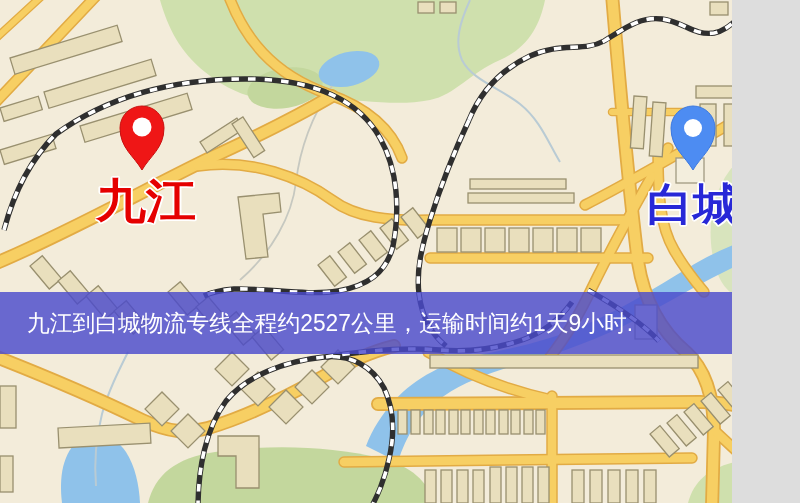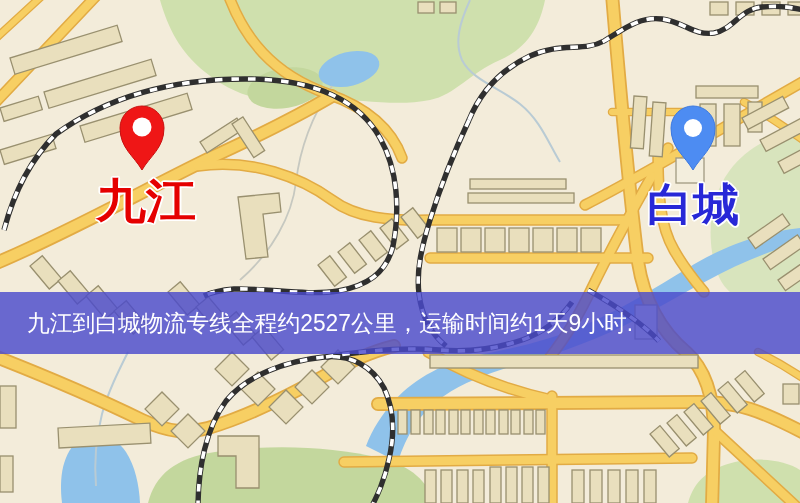--- a/index.html
+++ b/index.html
@@ -1,16 +1,16 @@
 <!DOCTYPE html>
 <html><head>
 <meta charset="utf-8">
 <style>
   html,body{margin:0;padding:0;background:#ddd;}
-  .stage{position:relative;width:800px;height:503px;overflow:hidden;font-family:"Liberation Sans",sans-serif;}
+  .stage{position:relative;width:732px;height:503px;overflow:hidden;font-family:"Liberation Sans",sans-serif;}
   svg{display:block;}
   .bg{fill:#f3ecda;}
   .park{fill:#cfe0ad;}
   .park2{fill:#c3d79d;}
   .park3{fill:#d8e4bd;}
   .water{fill:#8fc2ea;}
   .stream{fill:none;stroke:#b9cbd4;stroke-width:2;}
   .path-gray{fill:none;stroke:#c6c8c0;stroke-width:1.8;}
   use.rc{stroke:#e2ab44;fill:none;stroke-linecap:round;stroke-linejoin:round;}
   use.rf{stroke:#f7cf63;fill:none;stroke-linecap:round;stroke-linejoin:round;}

